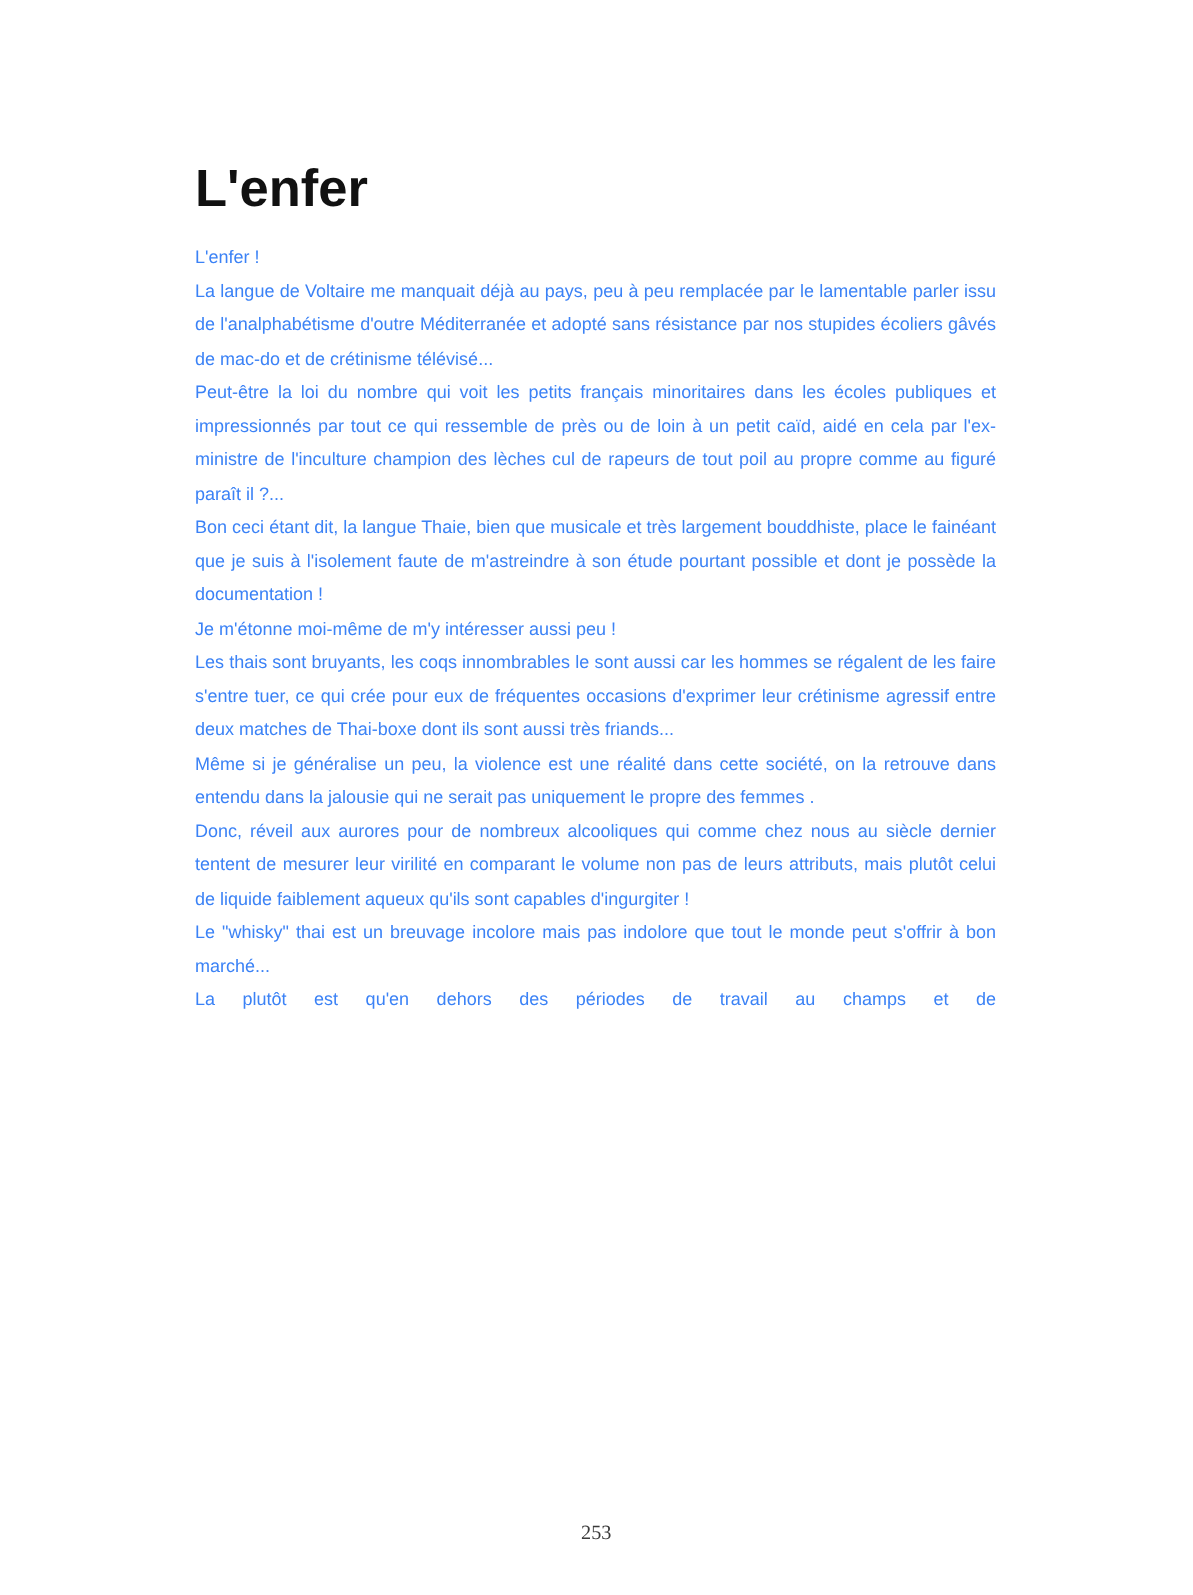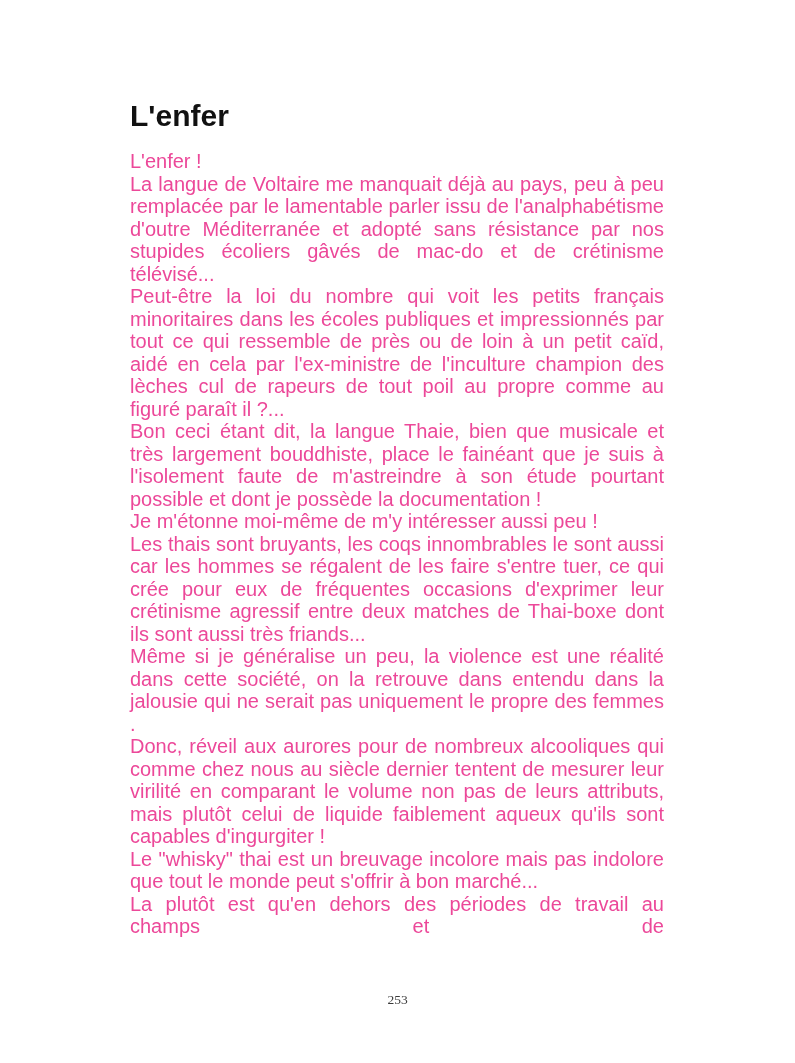--- a/index.html
+++ b/index.html
@@ -16,42 +16,42 @@
     font-family: "Liberation Sans", "DejaVu Sans", sans-serif;
     color: #1a1a1a;
   }
   .content {
     position: absolute;
     left: 130px;
     top: 97px;
     width: 534px;
   }
   h1.chapter-title {
-    margin: 2px 0 17px 0;
-    font-size: 30px;
+    margin: 12px 0 17px 0;
+    font-size: 35px;
     line-height: 34px;
     font-weight: bold;
     letter-spacing: 0px;
     color: #111111;
   }
   .paragraphs p {
     margin: 0;
-    font-size: 20px;
+    font-size: 12px;
     line-height: 22.5px;
     text-align: justify;
-    color: #ec4899;
+    color: #3b82f6;
   }
   .paragraphs p.runs-on {
     
     text-align-last: justify;
   }
   .footer {
     position: absolute;
     left: 0;
-    top: 990px;
+    top: 1012px;
     width: 100%;
     text-align: center;
     font-family: "Liberation Serif", "DejaVu Serif", serif;
     font-size: 13.5px;
     line-height: 20px;
     color: #3a3a3a;
   }
 </style>
 </head>
 <body>

